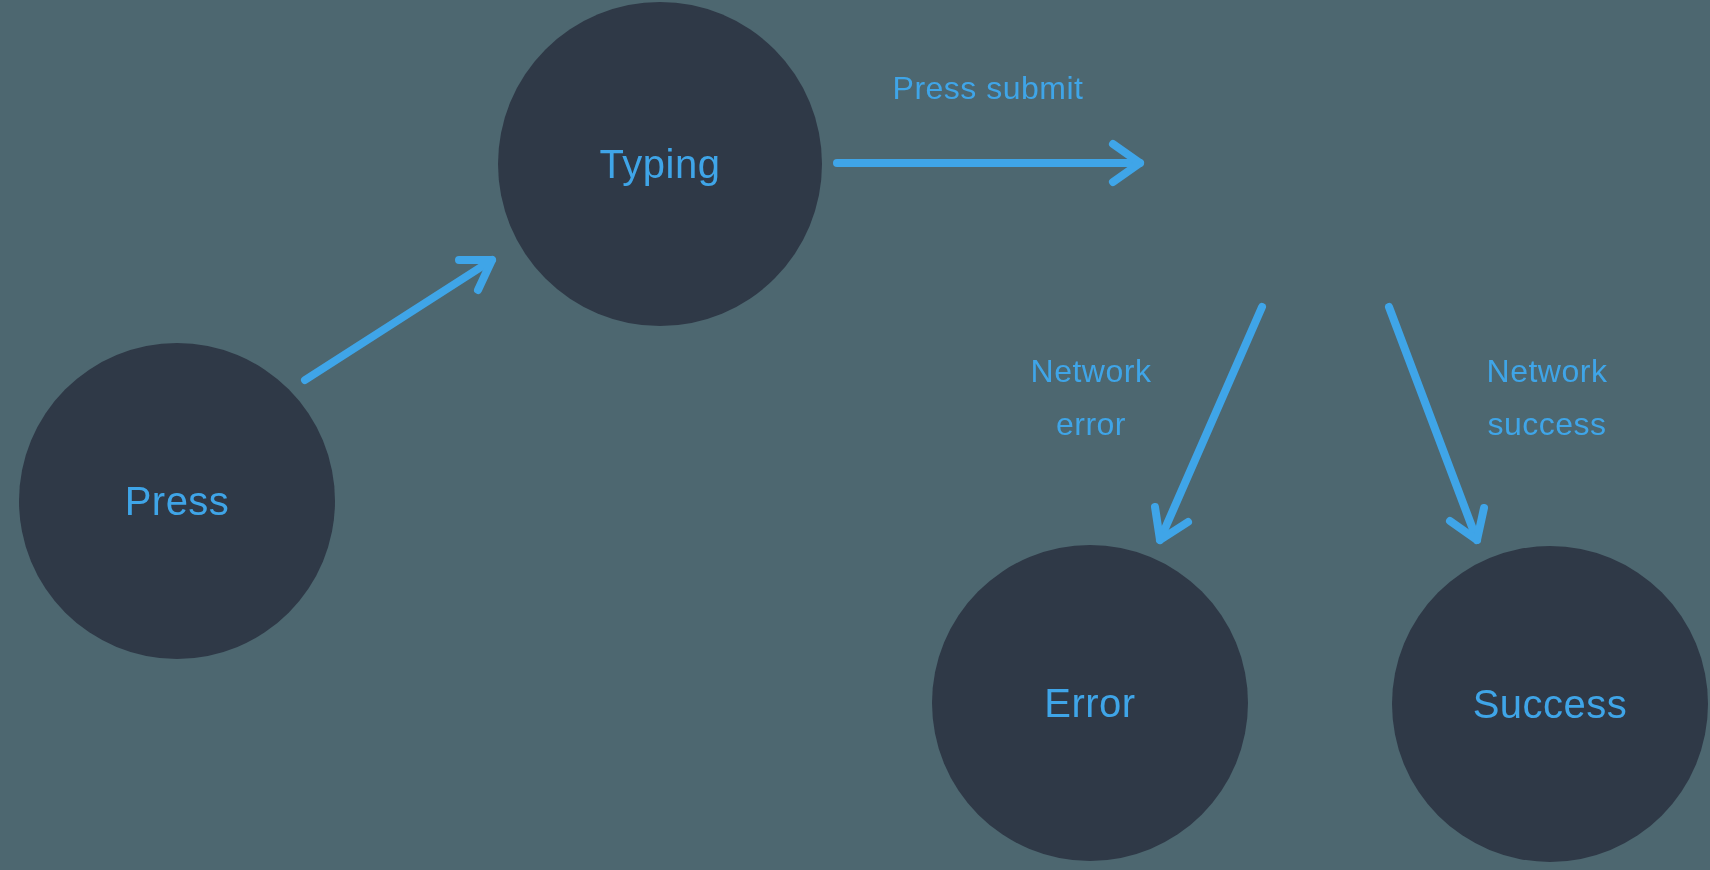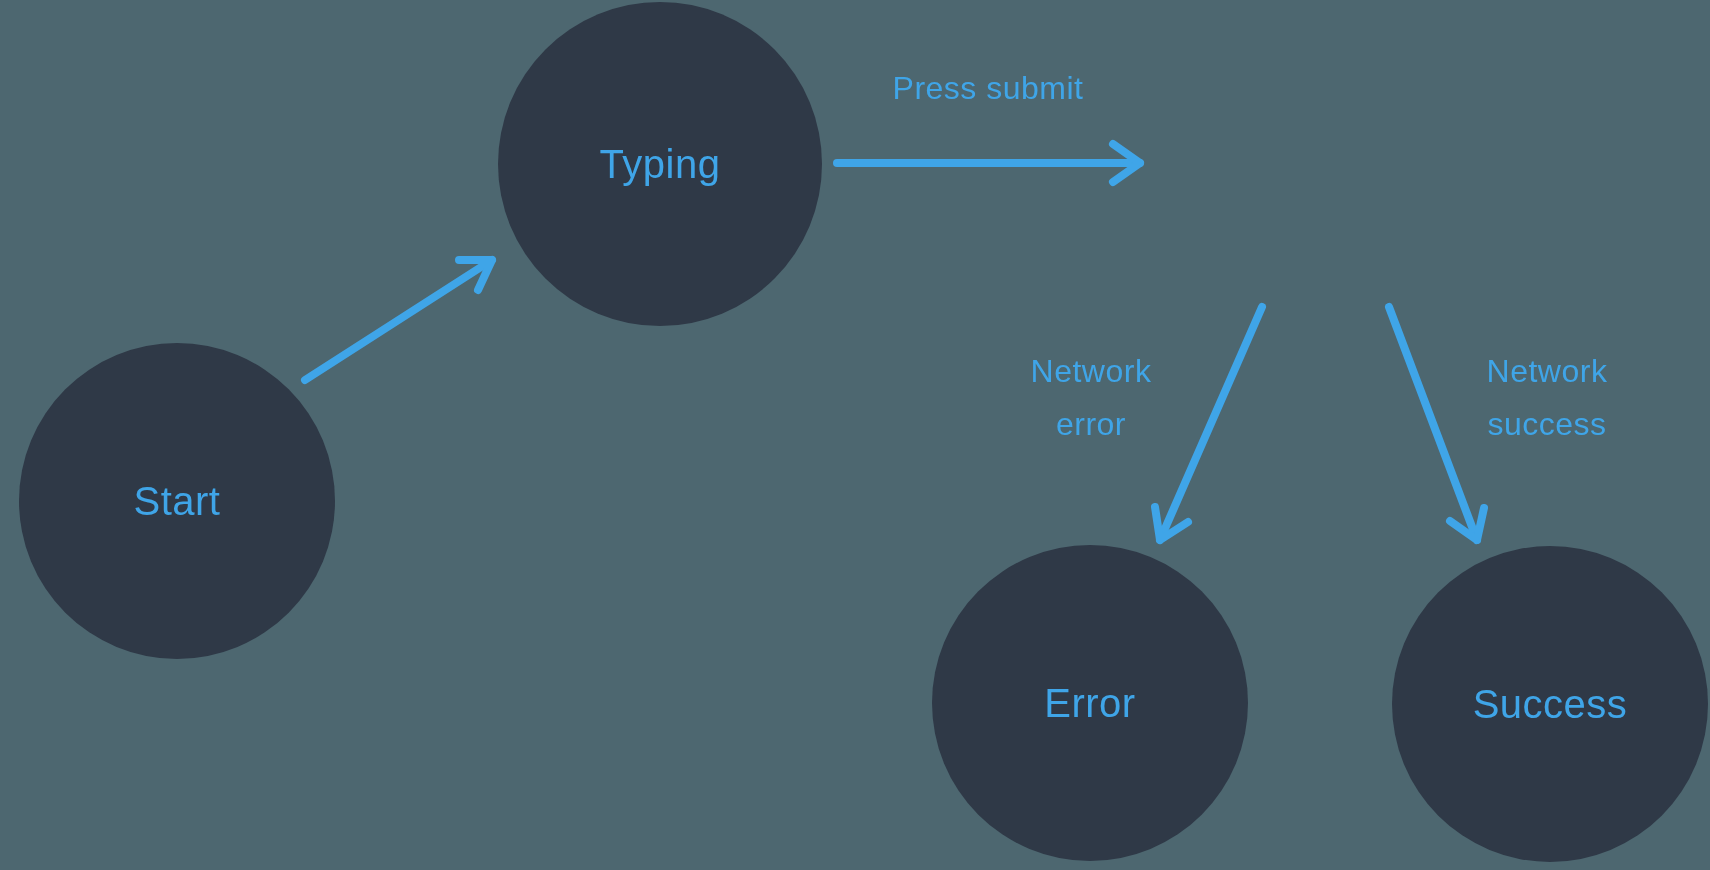--- a/index.html
+++ b/index.html
@@ -75,21 +75,21 @@
       <line x1="1262" y1="307" x2="1160" y2="540"></line>
       <polyline points="1188,522 1160,540 1155,507"></polyline>
     </g>
     <g class="arrow">
       <line x1="1389" y1="307" x2="1477" y2="540"></line>
       <polyline points="1484,508 1477,540 1450,521"></polyline>
     </g>
   </svg>
 
   <div class="node" style="left:19px; top:343px; width:316px; height:316px;">
-    <span class="node-label">Start</span>
+    <span class="node-label">Press</span>
   </div>
 
   <div class="node" style="left:498px; top:2px; width:324px; height:324px;">
     <span class="node-label">Typing</span>
   </div>
 
 
   <div class="node" style="left:932px; top:545px; width:316px; height:316px;">
     <span class="node-label">Error</span>
   </div>

